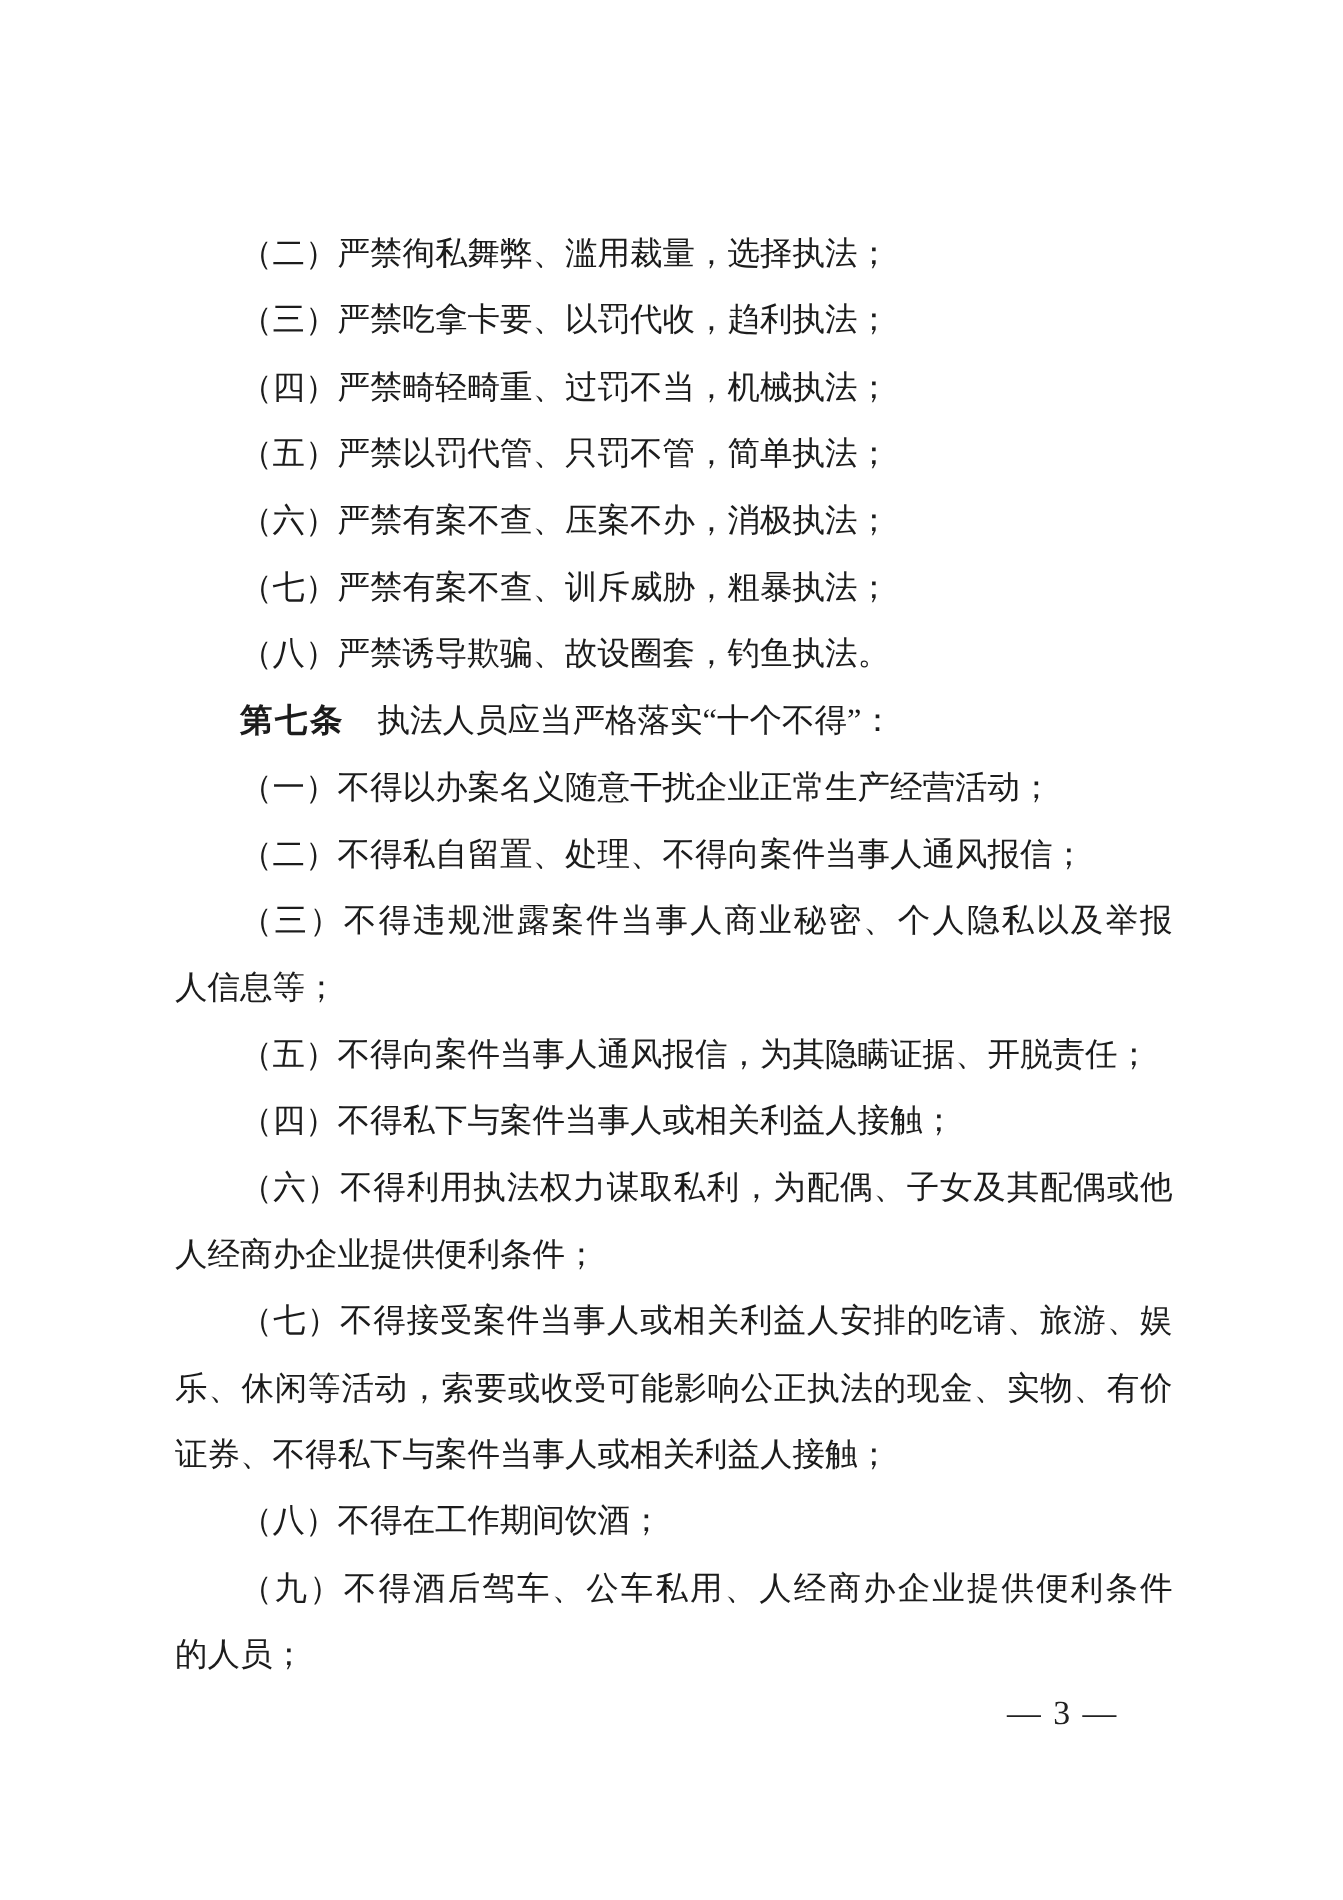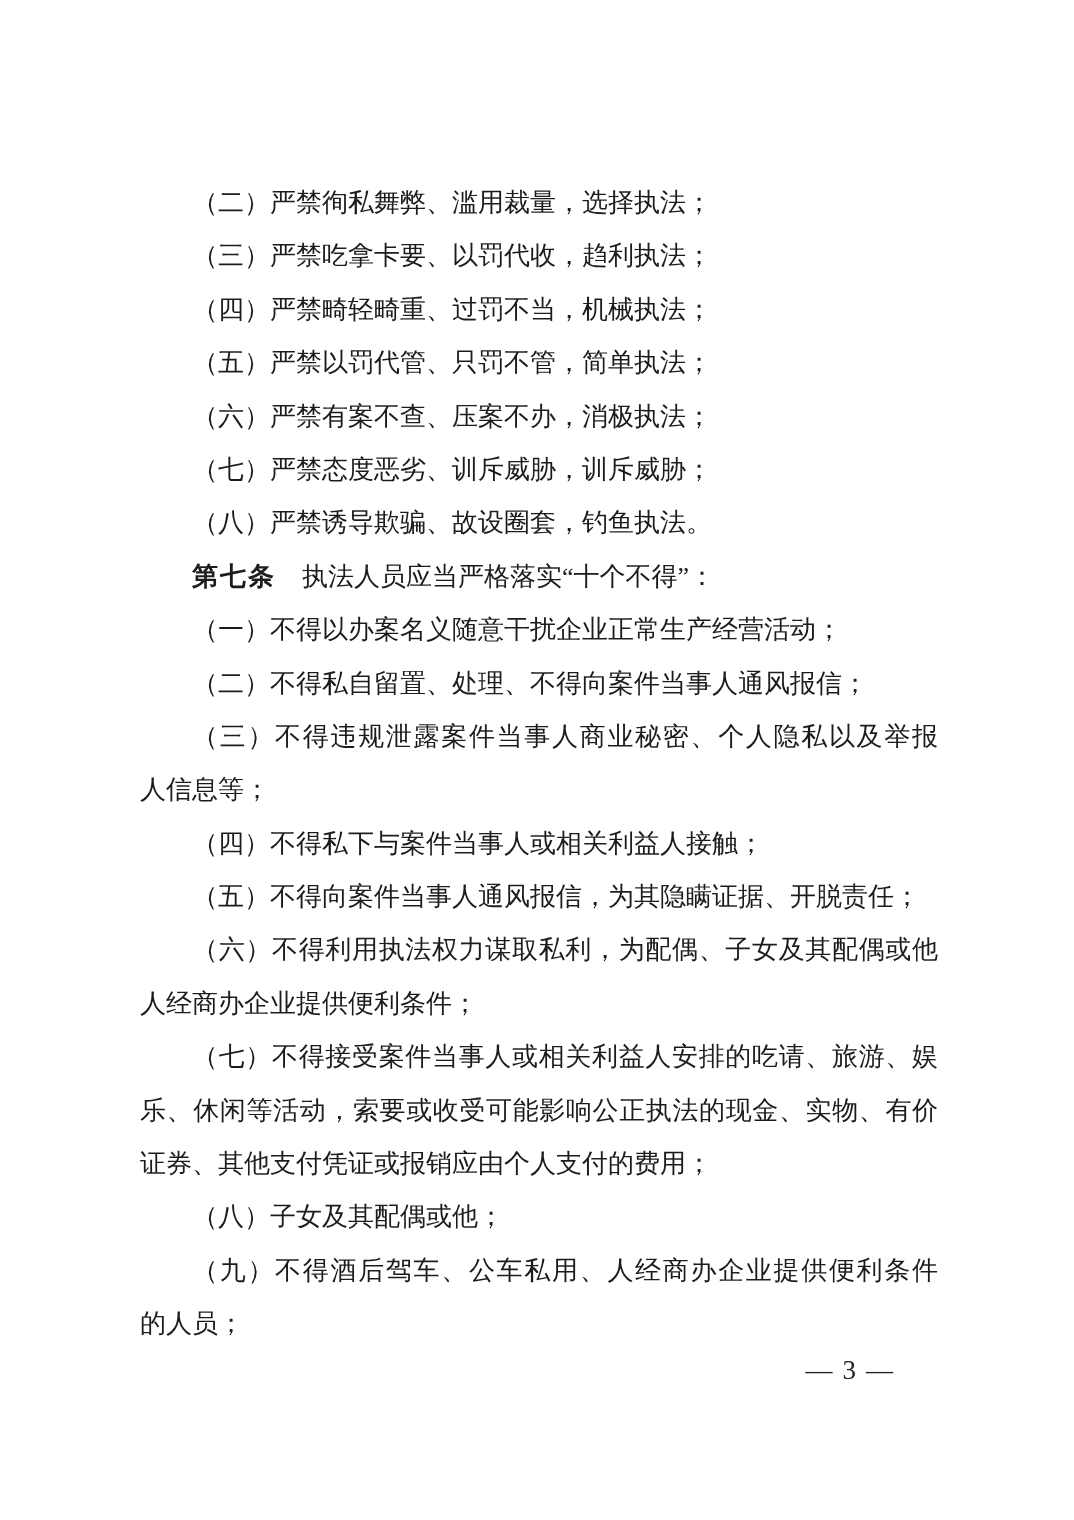--- a/index.html
+++ b/index.html
@@ -66,55 +66,55 @@
       <div class="para">
         <div class="line indent">（四）严禁畸轻畸重、过罚不当，机械执法；</div>
       </div>
       <div class="para">
         <div class="line indent">（五）严禁以罚代管、只罚不管，简单执法；</div>
       </div>
       <div class="para">
         <div class="line indent">（六）严禁有案不查、压案不办，消极执法；</div>
       </div>
       <div class="para">
-        <div class="line indent">（七）严禁态度恶劣、训斥威胁，训斥威胁；</div>
+        <div class="line indent">（七）严禁有案不查、训斥威胁，粗暴执法；</div>
       </div>
       <div class="para">
         <div class="line indent">（八）严禁诱导欺骗、故设圈套，钓鱼执法。</div>
       </div>
       <div class="para">
         <div class="line indent"><b class="artnum">第七条</b><span>执法人员应当严格落实“十个不得”：</span></div>
       </div>
       <div class="para">
         <div class="line indent">（一）不得以办案名义随意干扰企业正常生产经营活动；</div>
       </div>
       <div class="para">
         <div class="line indent">（二）不得私自留置、处理、不得向案件当事人通风报信；</div>
       </div>
       <div class="para">
         <div class="line indent fill">（三）不得违规泄露案件当事人商业秘密、个人隐私以及举报</div>
         <div class="line">人信息等；</div>
       </div>
       <div class="para">
-        <div class="line indent">（四）不得私下与案件当事人或相关利益人接触；</div>
+        <div class="line indent">（五）不得向案件当事人通风报信，为其隐瞒证据、开脱责任；</div>
       </div>
       <div class="para">
-        <div class="line indent">（五）不得向案件当事人通风报信，为其隐瞒证据、开脱责任；</div>
+        <div class="line indent">（四）不得私下与案件当事人或相关利益人接触；</div>
       </div>
       <div class="para">
         <div class="line indent fill">（六）不得利用执法权力谋取私利，为配偶、子女及其配偶或他</div>
         <div class="line">人经商办企业提供便利条件；</div>
       </div>
       <div class="para">
         <div class="line indent fill">（七）不得接受案件当事人或相关利益人安排的吃请、旅游、娱</div>
         <div class="line fill">乐、休闲等活动，索要或收受可能影响公正执法的现金、实物、有价</div>
-        <div class="line">证券、其他支付凭证或报销应由个人支付的费用；</div>
+        <div class="line">证券、不得私下与案件当事人或相关利益人接触；</div>
       </div>
       <div class="para">
-        <div class="line indent">（八）子女及其配偶或他；</div>
+        <div class="line indent">（八）不得在工作期间饮酒；</div>
       </div>
       <div class="para">
         <div class="line indent fill">（九）不得酒后驾车、公车私用、人经商办企业提供便利条件</div>
         <div class="line">的人员；</div>
       </div>
     </div>
   <div class="footer"><span class="dash">—</span><span>3</span><span class="dash">—</span></div>
 </div>
 
 </body></html>

